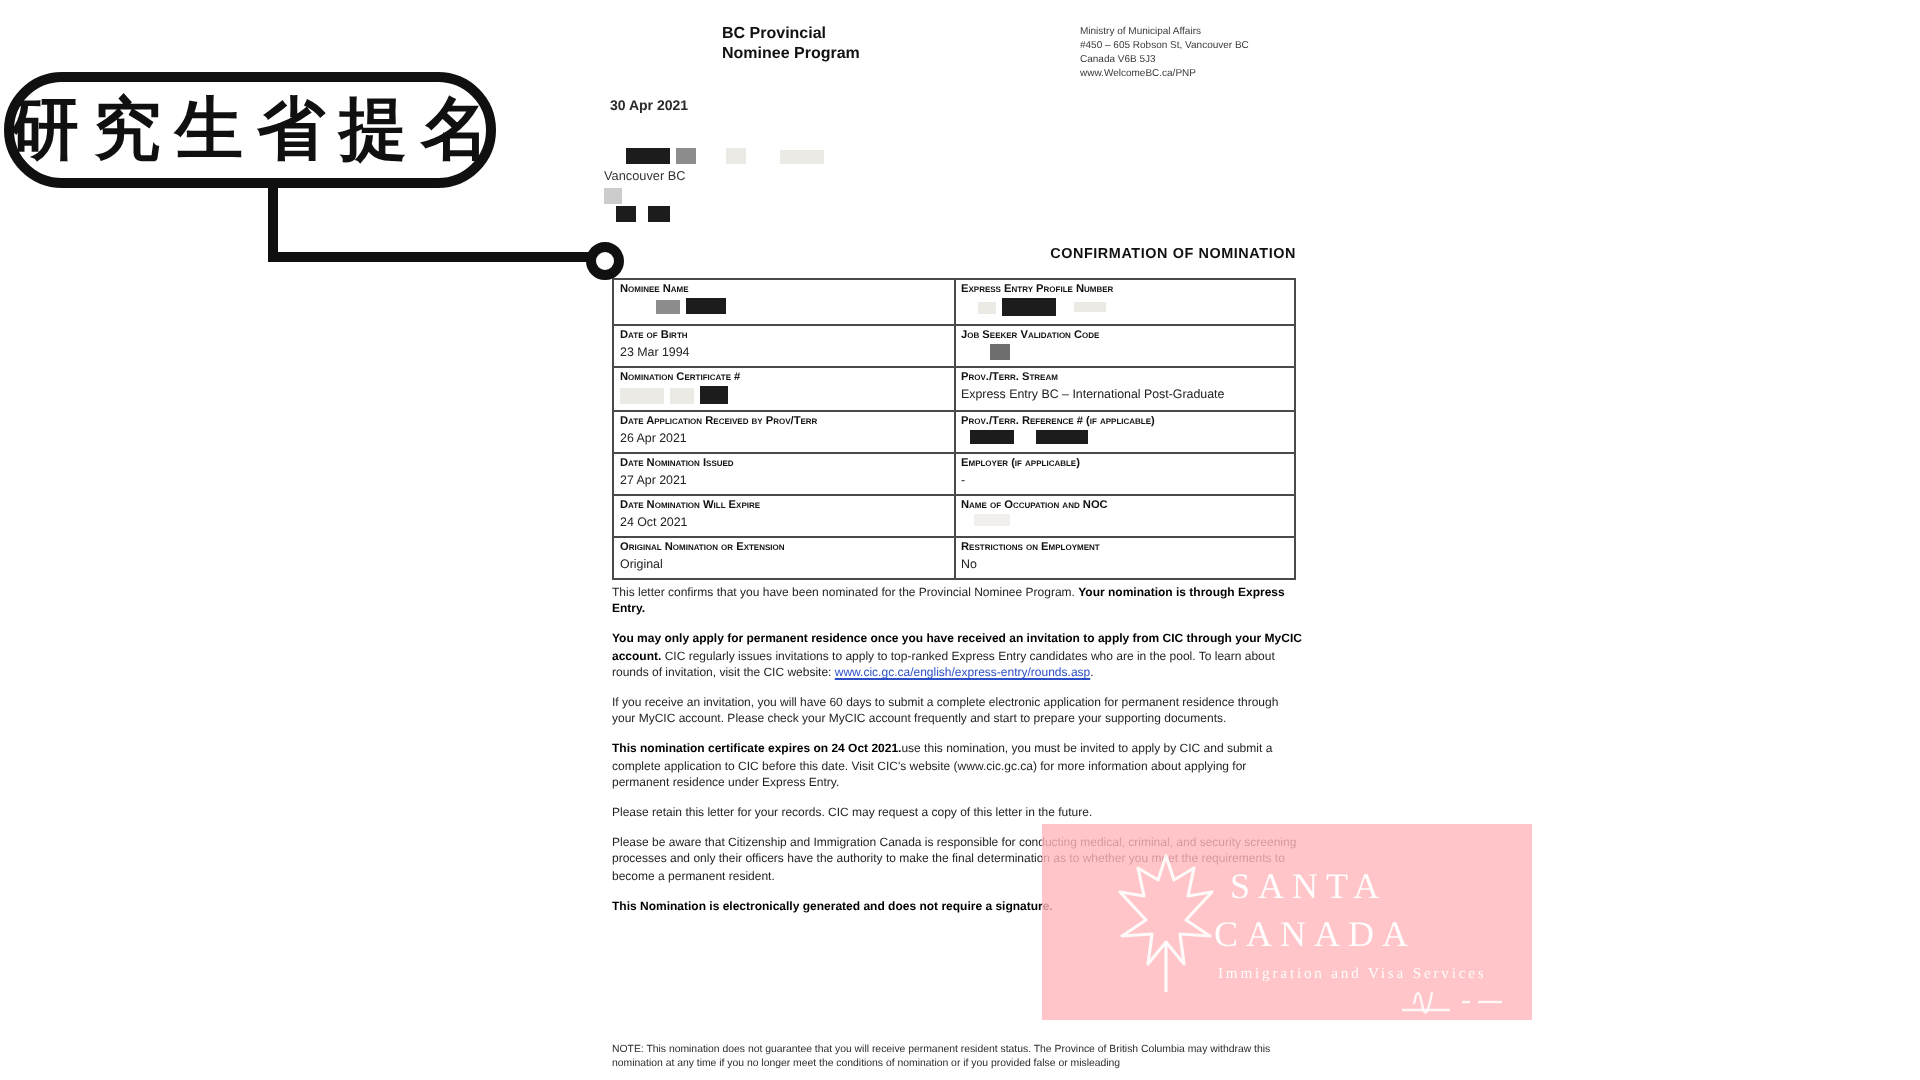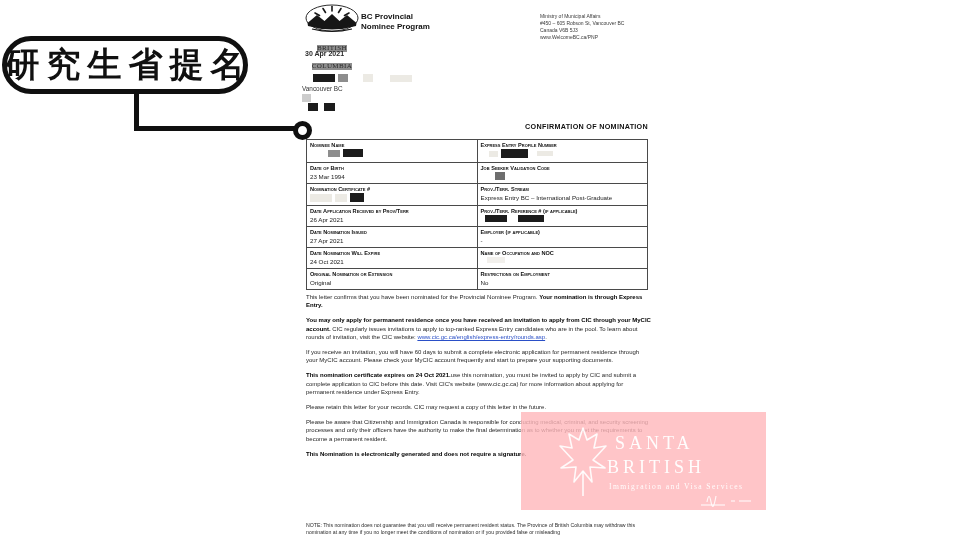--- a/index.html
+++ b/index.html
@@ -66,36 +66,20 @@
 
 <div class="canvas">
 
   <div class="bubble">
     <span>研究生省提名</span>
   </div>
   <div class="conn-v"></div>
   <div class="conn-h"></div>
   <div class="ring"></div>
 
-  <div class="logo">
-    <svg width="56" height="32" viewBox="0 0 56 32">
-      <ellipse cx="28" cy="14" rx="26" ry="13" fill="#ffffff" stroke="#2b2b2b" stroke-width="1"></ellipse>
-      <g stroke="#161616" stroke-width="1.6" stroke-linecap="round">
-        <line x1="28" y1="2.5" x2="28" y2="7"></line>
-        <line x1="19" y1="4.5" x2="21.5" y2="8.5"></line>
-        <line x1="37" y1="4.5" x2="34.5" y2="8.5"></line>
-        <line x1="11" y1="9" x2="15.5" y2="11.5"></line>
-        <line x1="45" y1="9" x2="40.5" y2="11.5"></line>
-      </g>
-      <path d="M3.5,19 L13,11 L20.5,17 L28,10 L35.5,17 L43,11 L52.5,19 L52,22 Q28,29 4,22 Z" fill="#161616"></path>
-      <path d="M8,25 Q28,30 48,25" stroke="#161616" stroke-width="1.2" fill="none"></path>
-    </svg>
-    <div class="rg">BRITISH</div>
-    <div class="rg">COLUMBIA</div>
-  </div>
   <div class="program">
     <div>BC Provincial</div>
     <div>Nominee Program</div>
   </div>
   <div class="addr">
     <div>Ministry of Municipal Affairs</div>
     <div>#450 – 605 Robson St, Vancouver BC</div>
     <div>Canada V6B 5J3</div>
     <div>www.WelcomeBC.ca/PNP</div>
   </div>
@@ -228,21 +212,21 @@
 
   <div class="watermark">
     <div class="wm-panel"></div>
     <svg class="wm-leaf" width="64" height="80" viewBox="0 0 64 80">
       <g stroke="rgba(255,255,255,.9)" stroke-width="1.6" fill="none" stroke-linejoin="round">
         <path d="M32,4 L36,16 L46,10 L43,24 L55,22 L42,36 L54,44 L39,43 L41,58 L32,47 L23,58 L25,43 L10,44 L22,36 L9,22 L21,24 L18,10 L28,16 Z"></path>
         <line x1="32" y1="47" x2="32" y2="72"></line>
       </g>
     </svg>
     <div class="wm-name1">SANTA</div>
-    <div class="wm-name2">BRITISH</div>
+    <div class="wm-name2">CANADA</div>
     <div class="wm-tag">Immigration and Visa Services</div>
     <svg class="wm-sign" width="56" height="20" viewBox="0 0 56 20">
       <g stroke="rgba(255,255,255,.85)" stroke-width="1.2" fill="none">
         <path d="M8,14 q2,-11 4,0 t5,-6"></path>
         <line x1="2" y1="17" x2="26" y2="17"></line>
         <line x1="32" y1="13" x2="36" y2="13"></line>
         <line x1="40" y1="13" x2="52" y2="13"></line>
       </g>
     </svg>
   </div>

